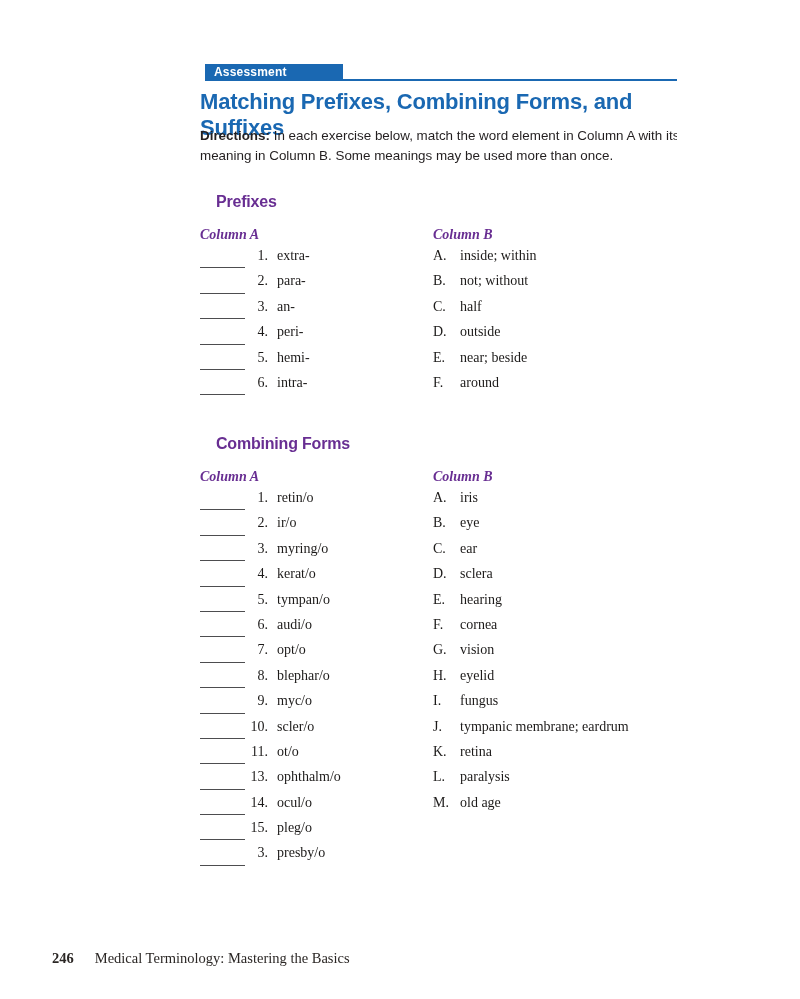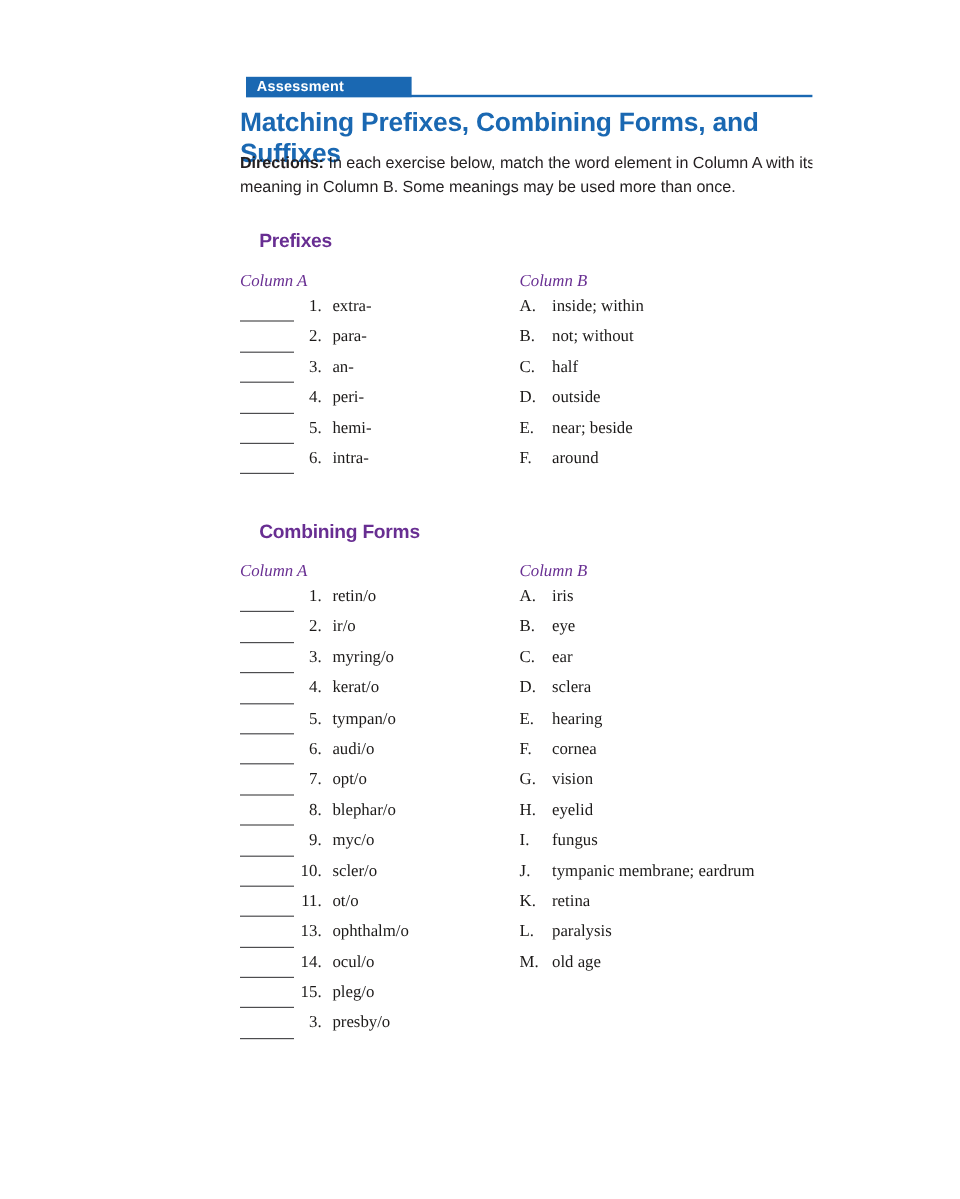--- a/index.html
+++ b/index.html
@@ -66,21 +66,21 @@
     font-family:"Liberation Sans", sans-serif;
     font-weight:bold;
     font-size:16px;
     color:var(--purple);
     letter-spacing:-0.2px;
     margin-left:16px;
   }
   .col-label{
     position:absolute; top:34px;
     font-family:"Liberation Serif", serif;
-    font-weight:normal;
+    font-weight:bold;
     font-style:italic;
     font-size:14px;
     color:var(--purple);
   }
   .col-label-a{left:0;}
   .col-label-b{left:233px;}
   .rows-a{position:absolute; left:0; top:55px; width:230px;}
   .rows-b{position:absolute; left:233px; top:55px; width:330px;}
   .row{
     display:flex;
@@ -327,14 +327,17 @@
           <span class="letter">L.</span>
           <span class="meaning">paralysis</span>
         </div>
         <div class="row">
           <span class="letter">M.</span>
           <span class="meaning">old age</span>
         </div>
       </div>
   </section>
 
+  <div class="footer">
+    <span class="pagenum">246</span><span class="booktitle">Medical Terminology: Mastering the Basics</span>
+  </div>
 
 </div>
 
 </body></html>

